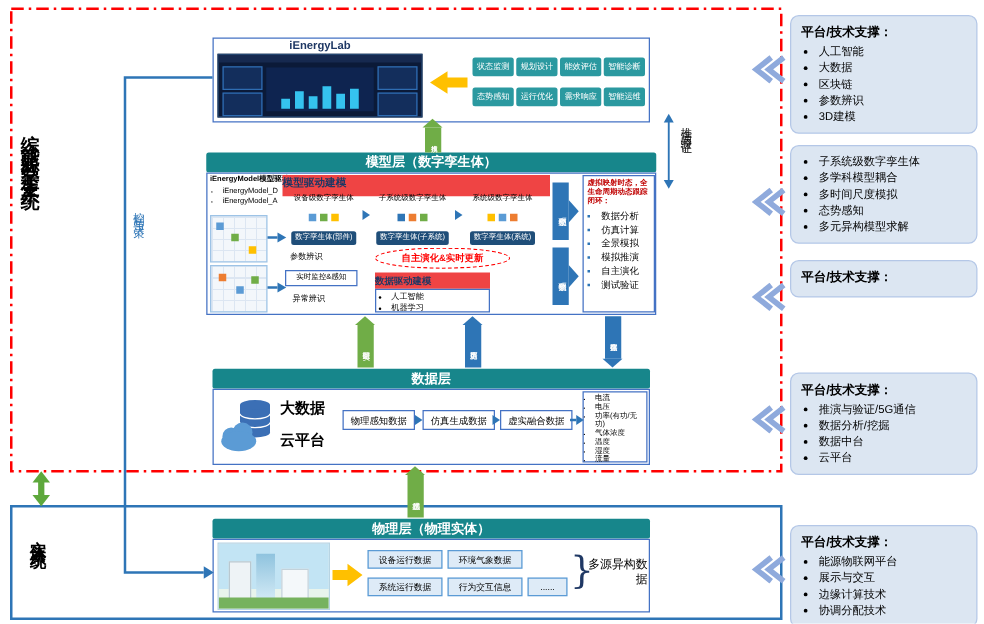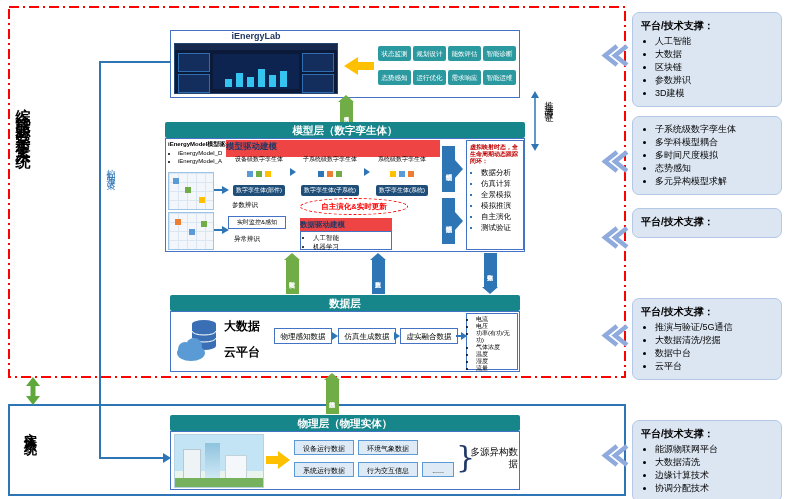--- a/index.html
+++ b/index.html
@@ -345,30 +345,30 @@
       <li>多元异构模型求解</li>
     </ul>
   </div>
   <div class="rpanel" style="top:208px">
     <h4>平台/技术支撑：</h4>
   </div>
   <div class="rpanel" style="top:298px">
     <h4>平台/技术支撑：</h4>
     <ul>
       <li>推演与验证/5G通信</li>
-      <li>大数据清洗/挖掘</li>
+      <li>数据分析/挖掘</li>
       <li>数据中台</li>
       <li>云平台</li>
     </ul>
   </div>
   <div class="rpanel" style="top:420px">
     <h4>平台/技术支撑：</h4>
     <ul>
       <li>能源物联网平台</li>
-      <li>大数据清洗</li>
+      <li>展示与交互</li>
       <li>边缘计算技术</li>
       <li>协调分配技术</li>
     </ul>
   </div>
 
   <svg class="chev" style="top:44px" viewBox="0 0 32 23">
     <path d="M20 2 L8 11.5 L20 21" fill="none" stroke="#8faadc" stroke-width="4.5"></path>
     <path d="M30 2 L18 11.5 L30 21" fill="none" stroke="#8faadc" stroke-width="4.5"></path>
   </svg>
   <svg class="chev" style="top:150px" viewBox="0 0 32 23">

